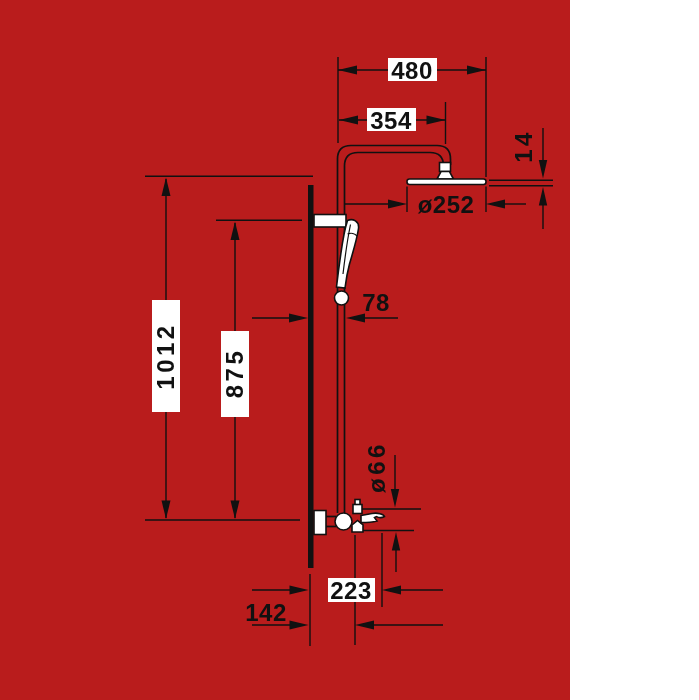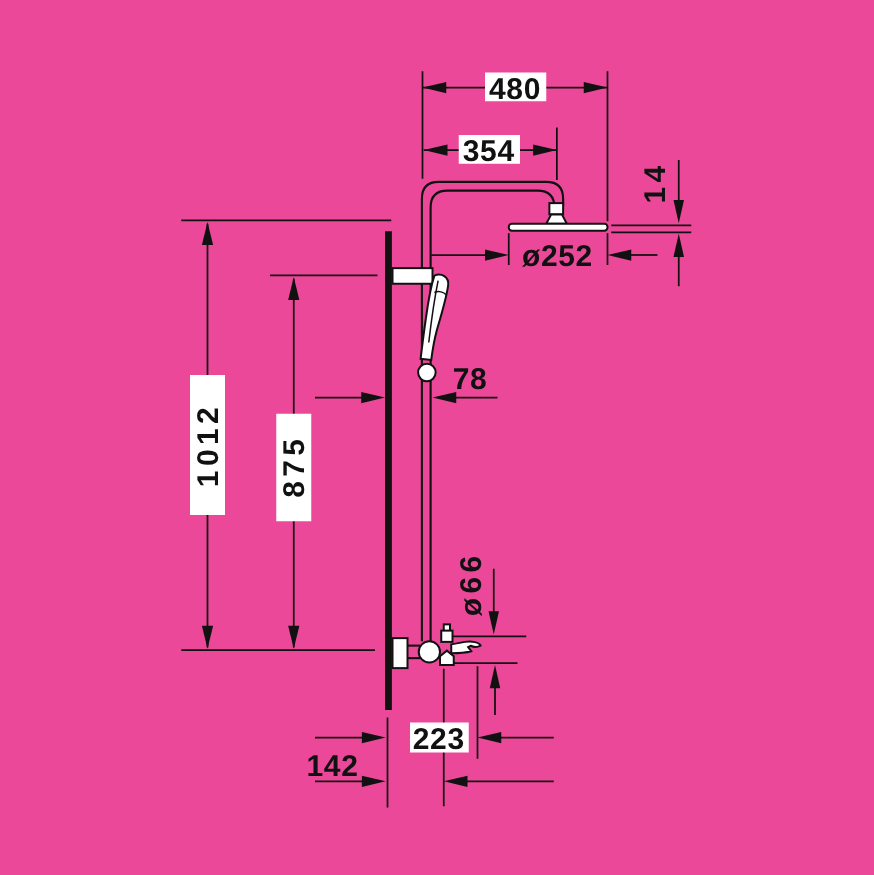--- a/index.html
+++ b/index.html
@@ -1,16 +1,16 @@
 <!DOCTYPE html>
 <html><head>
 <meta charset="utf-8">
 <style>
   html,body{margin:0;padding:0;background:#fff;}
-  .stage{position:relative;width:699px;height:700px;background:#ec4899;overflow:hidden;
+  .stage{position:relative;width:570px;height:700px;background:#b91c1c;overflow:hidden;
          font-family:"Liberation Sans","DejaVu Sans",sans-serif;}
   svg{display:block;}
   .ln   {stroke:#111;stroke-width:1.4;fill:none;}
   .ln2  {stroke:#111;stroke-width:1.7;fill:none;}
   .thin {stroke:#111;stroke-width:1.2;fill:none;}
   .arr  {fill:#111;stroke:none;}
   .wfill{fill:#fff;stroke:#111;stroke-width:1.6;}
   .solid{fill:#111;stroke:none;}
   .mask {fill:#fff;stroke:none;}
   text.dim{font-family:"Liberation Sans","DejaVu Sans",sans-serif;

